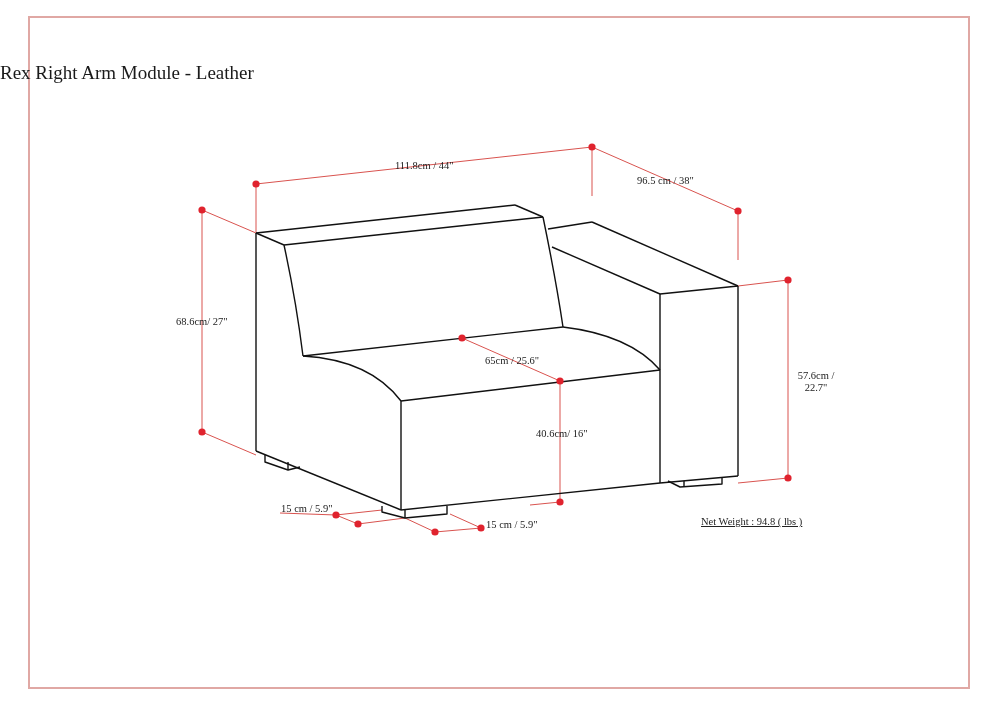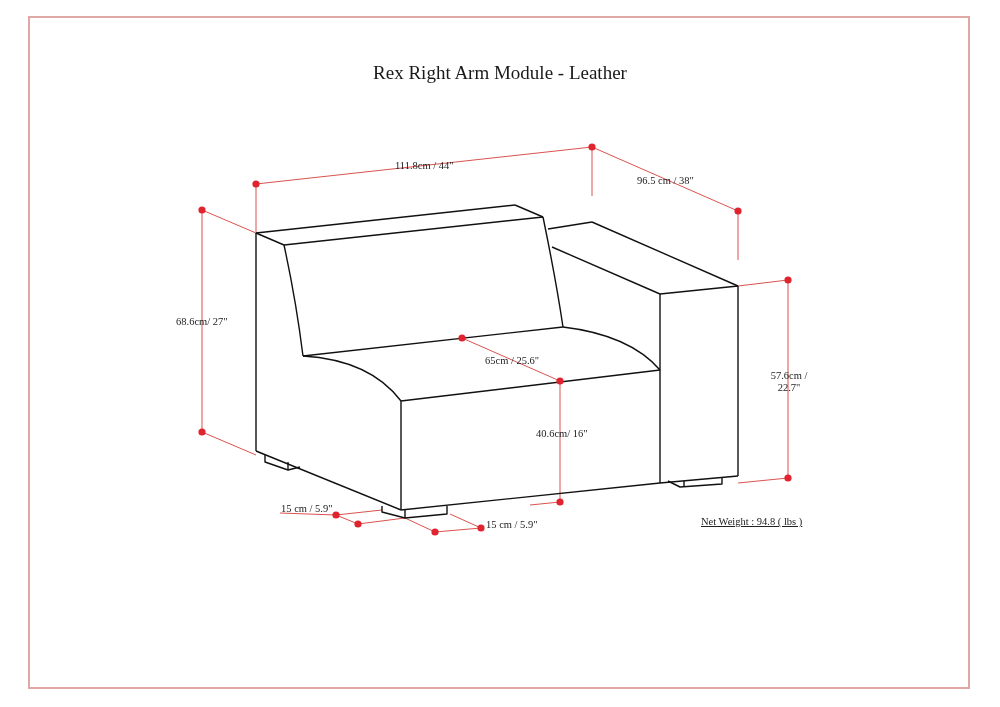--- a/index.html
+++ b/index.html
@@ -1,25 +1,25 @@
 <!DOCTYPE html>
 <html><head>
 <meta charset="utf-8">
 <style>
   html, body { margin: 0; padding: 0; background: #ffffff; }
   body { width: 1000px; height: 707px; position: relative; overflow: hidden;
          font-family: "Liberation Serif", "DejaVu Serif", serif; }
   .frame { position: absolute; left: 28px; top: 16px; width: 942px; height: 673px;
            border: 2px solid #e0a8a4; box-sizing: border-box; }
-  .title { position: absolute; left: 0; width: 1000px; top: 62px; text-align: center;
+  .title { position: absolute; left: 0; width: 1000px; top: 62px; text-align: left;
            font-size: 19px; color: #1a1a1a; }
   svg.drawing { position: absolute; left: 0; top: 0; }
   .lbl { position: absolute; font-size: 10.5px; color: #222; white-space: nowrap;
          background: transparent; line-height: 12px; }
-  .lbl.c { text-align: center; }
+  .lbl.c { text-align: center; margin-left: 27px; }
   .weight { position: absolute; left: 701px; top: 516px; font-size: 10.5px; color: #222; text-decoration: underline; }
 </style>
 </head>
 <body>
 
 <div class="frame"></div>
 
 <div class="title">Rex Right Arm Module - Leather</div>
 
 <svg class="drawing" width="1000" height="707" viewBox="0 0 1000 707">

